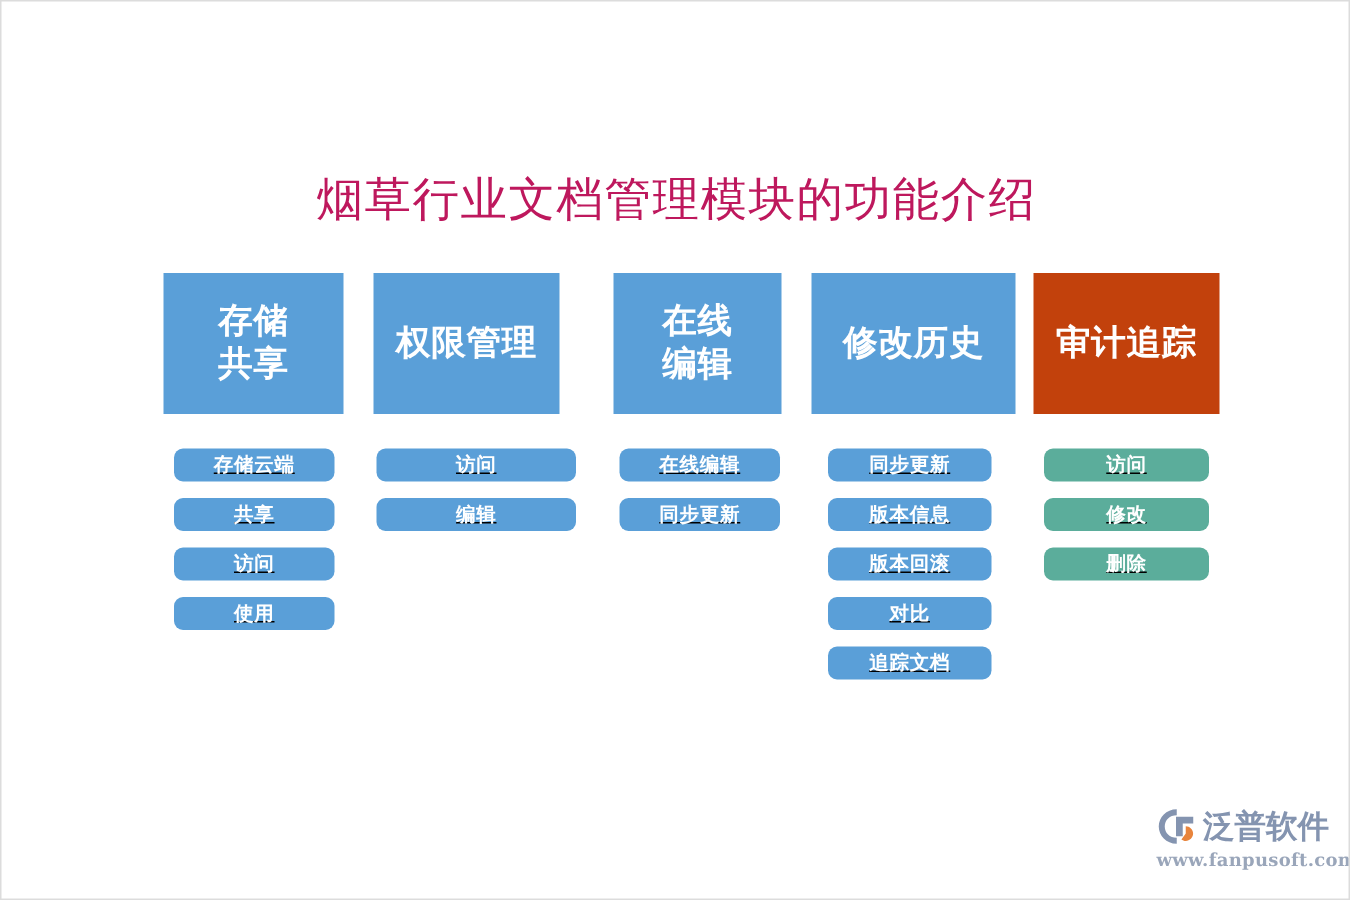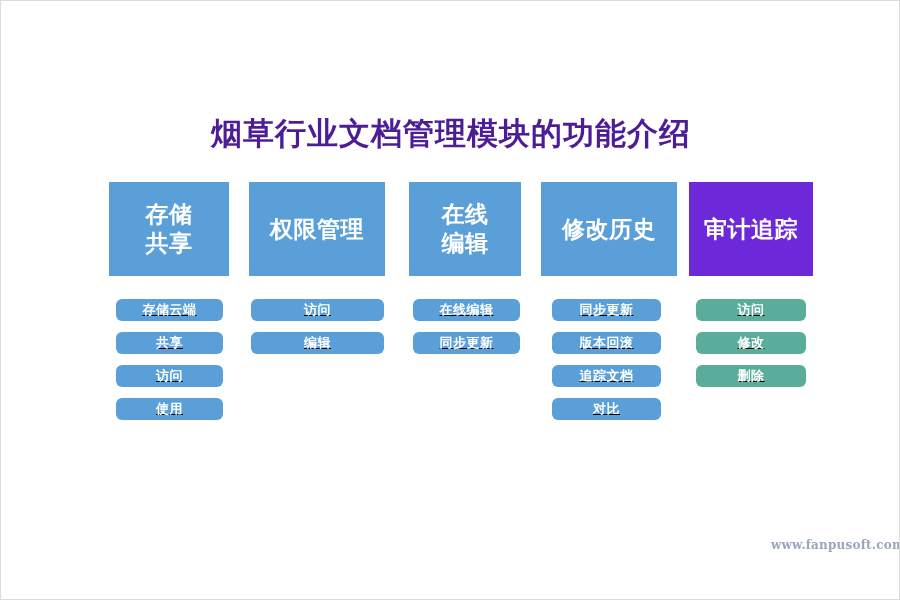--- a/index.html
+++ b/index.html
@@ -25,22 +25,22 @@
   }
 
   
   #title {
     position: absolute;
     left: 0;
     top: 112px;
     width: 900px;
     text-align: center;
     font-size: 31px;
-    font-weight: bold;
-    color: #4c1d95;
+    font-weight: normal;
+    color: #be185d;
     letter-spacing: 1px;
     line-height: 40px;
     white-space: nowrap;
   }
 
   
   #columns {
     position: absolute;
     left: 0;
     top: 181px;
@@ -63,21 +63,21 @@
     text-align: center;
     height: 94px;
     color: #ffffff;
     font-size: 23px;
     font-weight: bold;
     line-height: 29px;
     letter-spacing: 0.5px;
     background: #5a9fd8;
   }
   .col-header.green {
-    background: #6d28d9;
+    background: #c2410c;
   }
 
   .col-items {
     position: absolute;
     left: 0;
     top: 117px;
     width: 100%;
     text-decoration: underline;
   }
 
@@ -97,21 +97,21 @@
     white-space: nowrap;
   }
   .pill.green {
     background: #5bad9b;
   }
 
   
   .col-1 { left: 108px; width: 120px; }
   .col-1 .col-items { left: 7px; width: 107px; }
 
-  .col-2 { left: 248px; width: 136px; }
+  .col-2 { left: 248px; width: 124px; }
   .col-2 .col-items { left: 2px; width: 133px; }
 
   .col-3 { left: 408px; width: 112px; }
   .col-3 .col-items { left: 4px; width: 107px; text-align: center; }
 
   .col-4 { left: 540px; width: 136px; }
   .col-4 .col-items { left: 11px; width: 109px; }
 
   .col-5 { left: 688px; width: 124px; }
   .col-5 .col-items { left: 7px; width: 110px; }
@@ -199,36 +199,47 @@
         <div class="pill">同步更新</div>
       </div>
     </div>
 
     <div class="column col-4">
       <div class="col-header">
         <span>修改历史</span>
       </div>
       <div class="col-items">
         <div class="pill">同步更新</div>
+        <div class="pill">版本信息</div>
         <div class="pill">版本回滚</div>
+        <div class="pill">对比</div>
         <div class="pill">追踪文档</div>
-        <div class="pill">对比</div>
       </div>
     </div>
 
     <div class="column col-5">
       <div class="col-header green">
         <span>审计追踪</span>
       </div>
       <div class="col-items">
         <div class="pill green">访问</div>
         <div class="pill green">修改</div>
         <div class="pill green">删除</div>
       </div>
     </div>
 
   </div>
 
   <div id="logo">
+    <div id="logo-row">
+      <span id="logo-mark">
+        <svg width="28" height="26" viewBox="0 0 28 26" xmlns="http://www.w3.org/2000/svg">
+          <path d="M13.5 1.5 C6.5 1.5 1.5 7 1.5 13 C1.5 19 6.5 24.5 13.5 24.5 L13.5 20.5 C8.8 20.5 5.5 17.3 5.5 13 C5.5 8.7 8.8 5.5 13.5 5.5 Z" fill="#8494b0"></path>
+          <path d="M13 6.5 L24.5 6.5 L24.5 11 L17.5 11 L17.5 19.5 L13 19.5 Z" fill="#8494b0"></path>
+          <path d="M19.5 12.8 C22.2 12.8 24.4 15 24.4 17.7 C24.4 20.4 22.2 22.6 19.5 22.6 C18.4 22.6 17.4 22.2 16.6 21.6 L19.5 17.7 Z" fill="#e8843c"></path>
+        </svg>
+      </span>
+      <span id="logo-name">泛普软件</span>
+    </div>
     <div id="logo-url">www.fanpusoft.com</div>
   </div>
 
 </div>
 
 </body></html>

